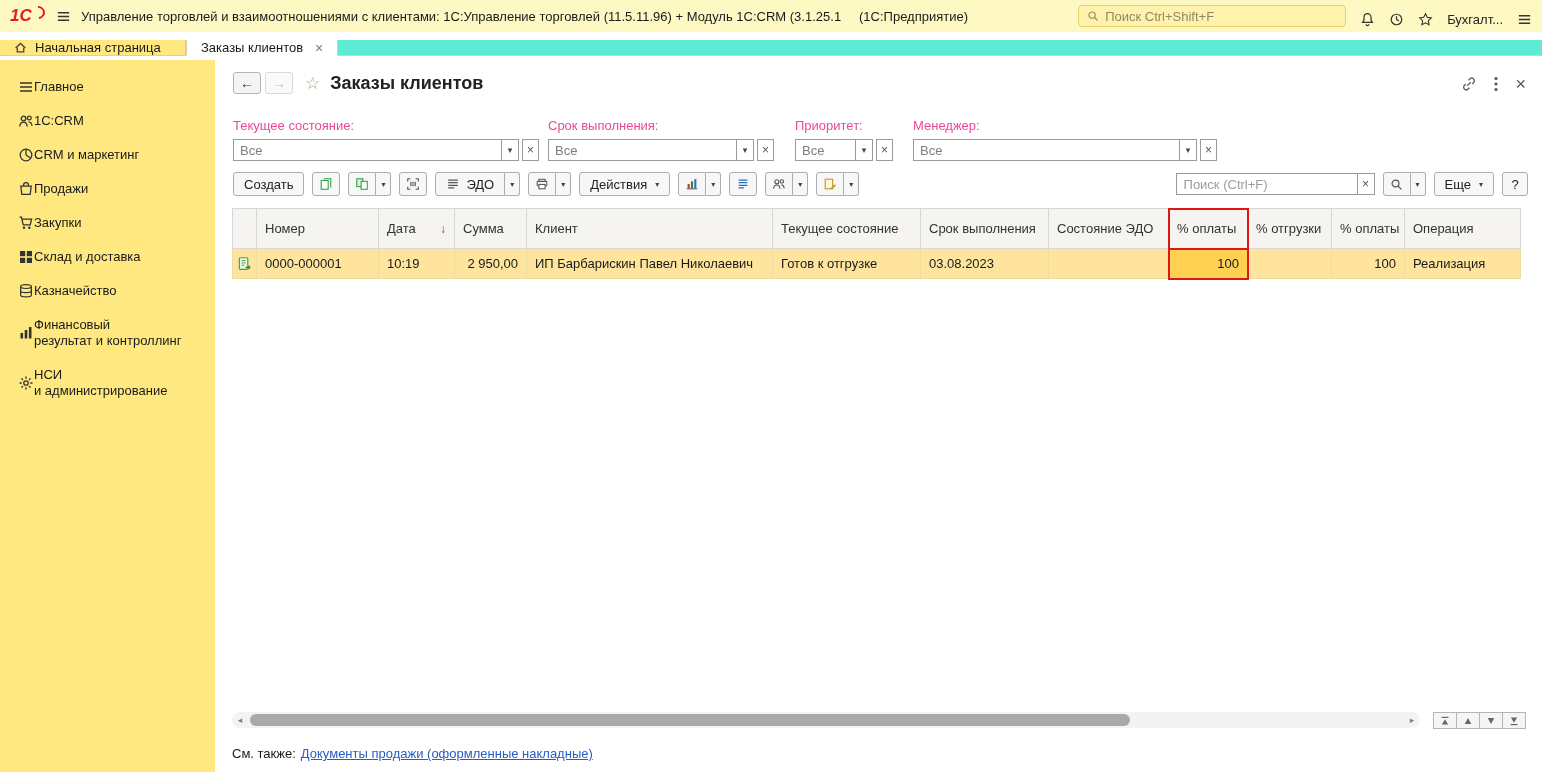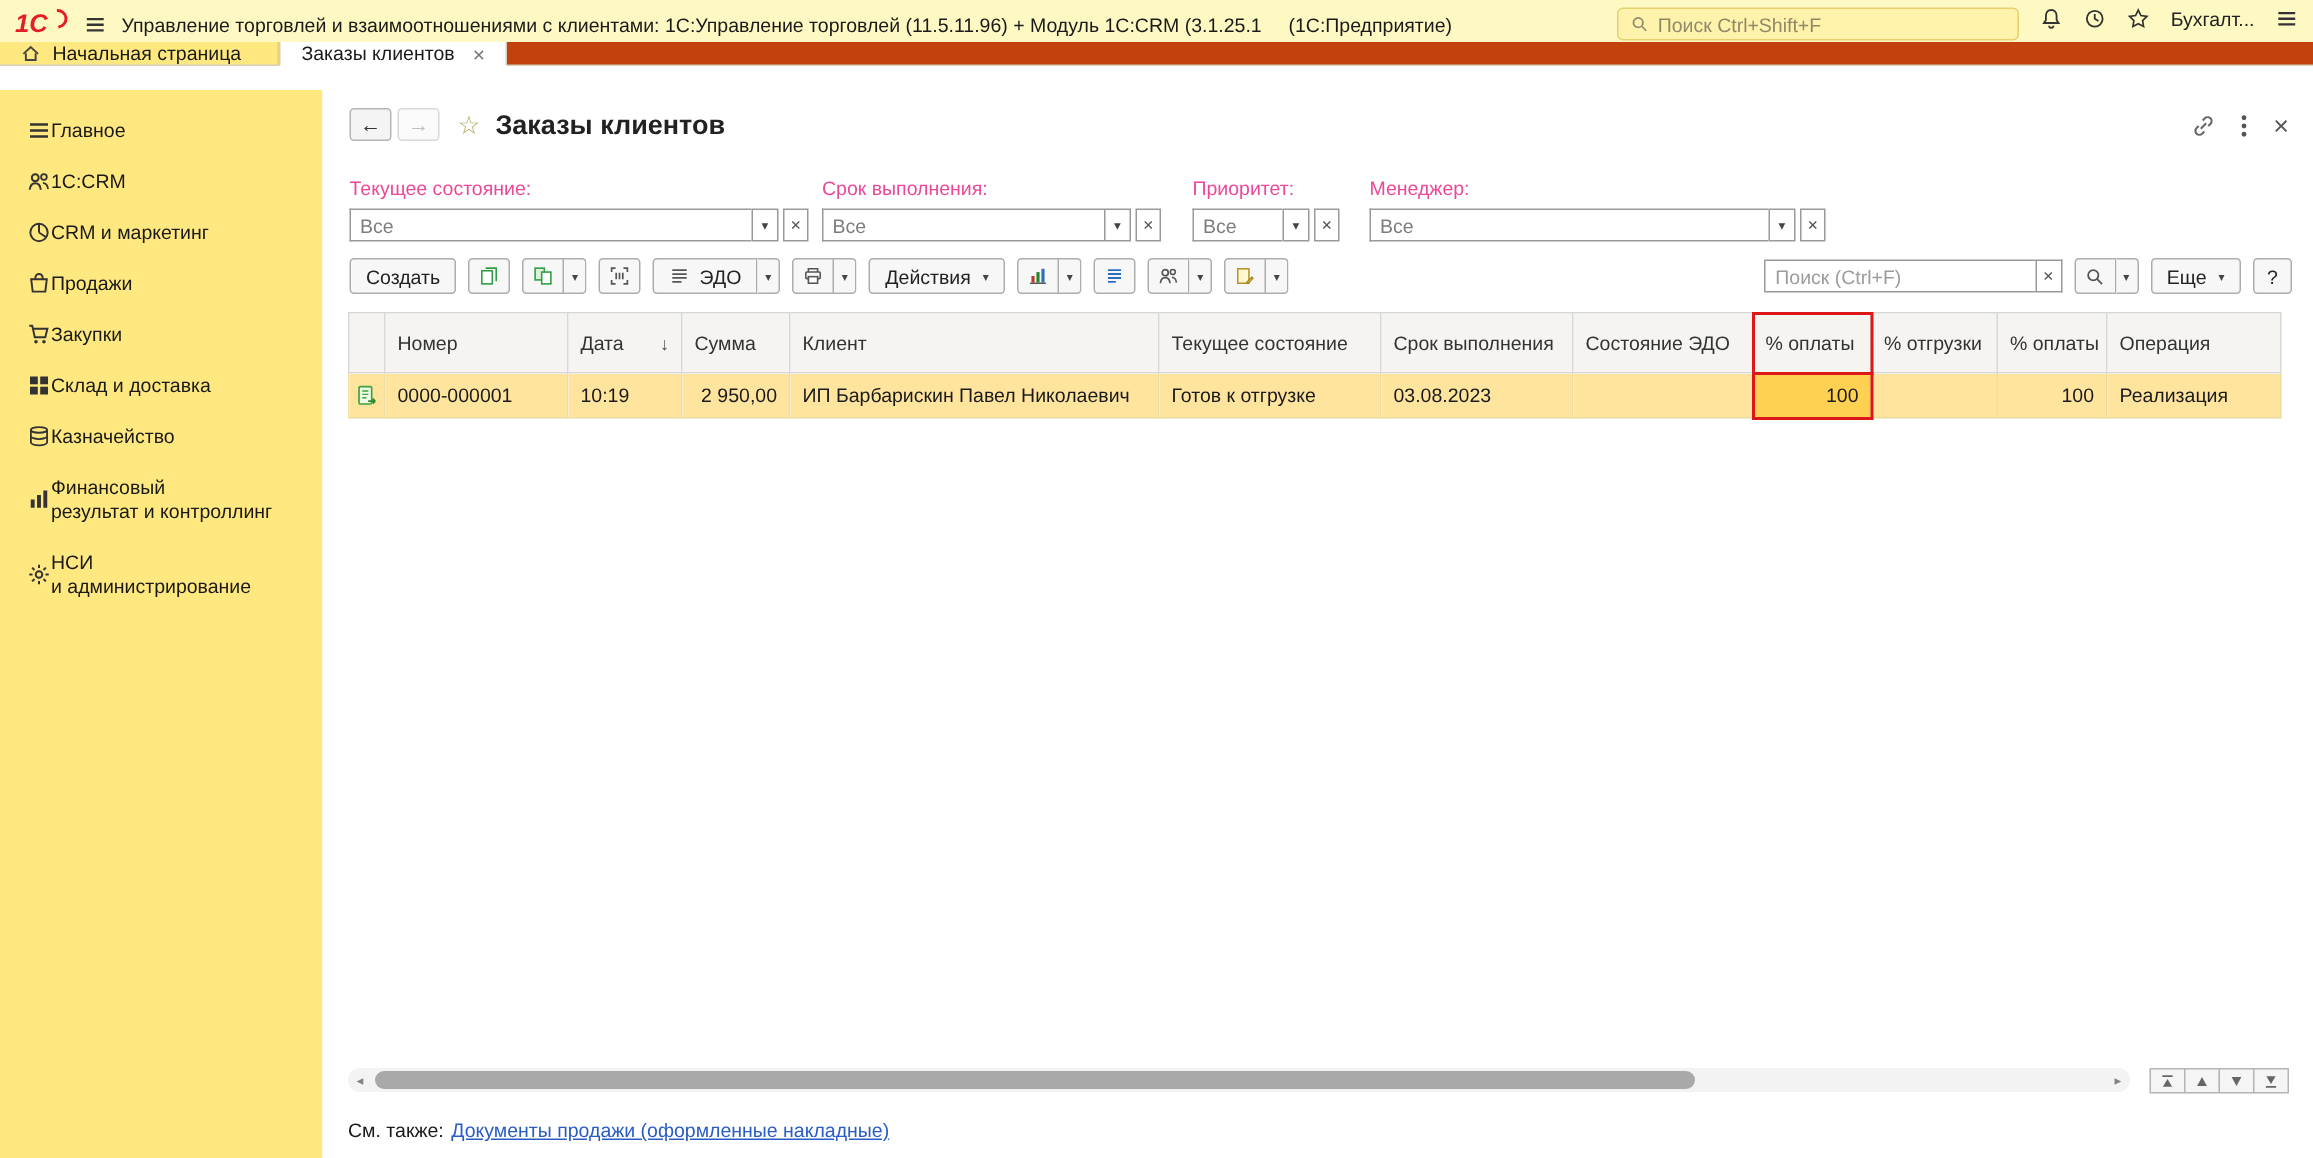--- a/index.html
+++ b/index.html
@@ -10,27 +10,27 @@
   
   .topbar{position:absolute;left:0;top:0;width:1542px;height:32px;background:#fef9c3;
           display:flex;align-items:center;gap:10px;padding:0 10px}
   .logo{position:relative;width:36px;height:24px;display:flex;align-items:center}
   .logo .txt{font-weight:bold;font-size:17px;color:#e31e24;font-style:italic}
   .logo .arc{position:absolute;right:1px;top:2px;width:13px;height:13px;border:2px solid #e31e24;
              border-left-color:transparent;border-bottom-color:transparent;border-radius:50%;transform:rotate(40deg)}
   .iconbtn{display:flex;align-items:center;justify-content:center;cursor:pointer}
   .apptitle{white-space:nowrap;overflow:hidden;max-width:760px}
   .product{white-space:nowrap;margin-left:8px}
-  .tb-right{margin-left:auto;display:flex;align-items:flex-start;gap:14px}
+  .tb-right{margin-left:auto;display:flex;align-items:flex-end;gap:14px}
   .tb-search{width:268px;height:22px;background:#fff3ac;border:1px solid #e5d06e;border-radius:4px;
              display:flex;align-items:center;gap:6px;padding:0 8px;color:#8f8968}
   .tb-user{color:#222}
 
   
-  .tabbar{position:absolute;left:0;top:28px;width:1542px;height:16px;background:#c2410c;display:flex;align-items:stretch}
+  .tabbar{position:absolute;left:0;top:40px;width:1542px;height:16px;background:#5eead4;display:flex;align-items:stretch}
   .tab{display:flex;align-items:center;gap:8px;padding:0 14px;border-bottom:1px solid #d6cfbd}
   .tab-home{width:186px;background:#ffe87f;border-right:1px solid #e3d276}
   .tab-active{background:#fff;border-bottom:1px solid #fff;border-right:1px solid #d6cfbd;border-left:1px solid #d6cfbd;gap:12px}
   .tab-rest{flex:1;border-bottom:1px solid #d6cfbd}
   .tab-close{color:#777;font-size:14px;cursor:pointer}
 
   
   .sidebar{position:absolute;left:0;top:60px;width:215px;height:712px;background:#ffe87f;padding-top:10px}
   .side-item{display:flex;align-items:center;gap:0;padding:9px 8px 9px 18px;cursor:pointer}
   .side-item .lbl{line-height:16px;max-width:150px;white-space:pre-line}

